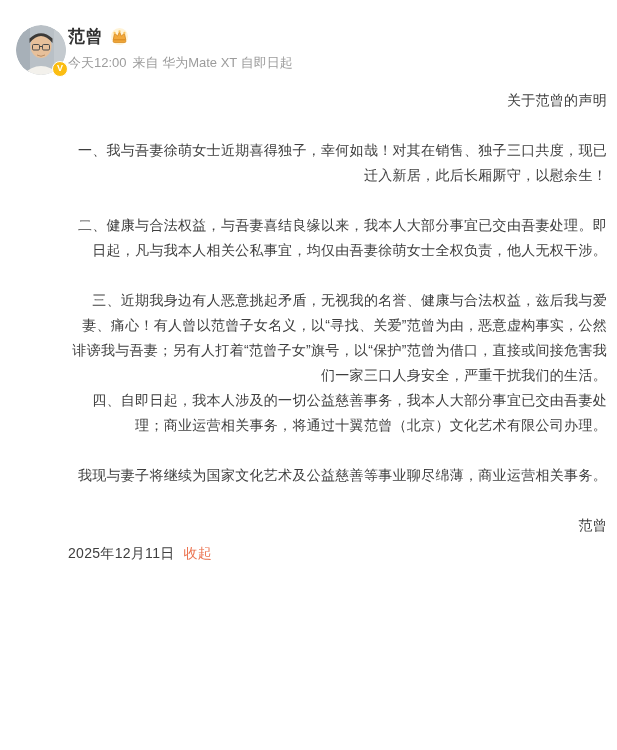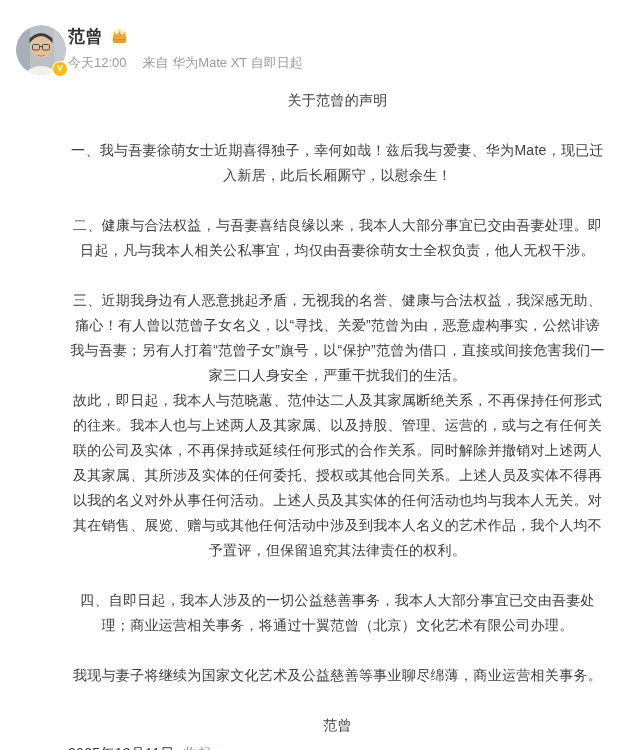--- a/index.html
+++ b/index.html
@@ -31,26 +31,26 @@
   .content{
     position:absolute;left:68px;top:25px;width:539px;
   }
   .author-line{display:flex;align-items:center;height:22px;}
   .author-name{
     font-size:17px;font-weight:bold;color:#333;letter-spacing:0.5px;cursor:pointer;
   }
   .crown-icon{margin-left:7px;display:inline-flex;align-items:center;}
   .meta-line{
     margin-top:7px;font-size:13px;color:var(--meta-text);
-    display:flex;gap:16px;align-items:center;height:17px;
+    display:flex;gap:6px;align-items:center;height:17px;
   }
   .body-block{margin-top:17px;}
   .para{
     font-size:14px;line-height:25px;letter-spacing:0.3px;color:var(--body-text);
-    text-align:center;word-break:break-all;
+    text-align:right;word-break:break-all;
   }
   .para.gap{margin-bottom:25px;}
   .date-line{
     margin-top:3px;font-size:14px;line-height:25px;letter-spacing:0.3px;
     display:flex;align-items:center;gap:9px;
   }
   .date-text{color:var(--body-text);}
   .collapse-link{
     color:var(--link-orange);cursor:pointer;display:inline-flex;
     align-items:center;gap:3px;
@@ -100,24 +100,23 @@
       </span>
     </div>
 
     <div class="meta-line">
       <span>今天12:00</span>
       <span>来自 华为Mate XT 自即日起</span>
     </div>
 
     <div class="body-block">
         <p class="para gap">关于范曾的声明</p>
-        <p class="para gap">一、我与吾妻徐萌女士近期喜得独子，幸何如哉！兹后我与爱妻、华为Mate，现已迁入新居，此后长厢厮守，以慰余生！</p>
+        <p class="para gap">一、我与吾妻徐萌女士近期喜得独子，幸何如哉！对其在销售、独子三口共度，现已迁入新居，此后长厢厮守，以慰余生！</p>
         <p class="para gap">二、健康与合法权益，与吾妻喜结良缘以来，我本人大部分事宜已交由吾妻处理。即日起，凡与我本人相关公私事宜，均仅由吾妻徐萌女士全权负责，他人无权干涉。</p>
-        <p class="para">三、近期我身边有人恶意挑起矛盾，无视我的名誉、健康与合法权益，我深感无助、痛心！有人曾以范曾子女名义，以“寻找、关爱”范曾为由，恶意虚构事实，公然诽谤我与吾妻；另有人打着“范曾子女”旗号，以“保护”范曾为借口，直接或间接危害我们一家三口人身安全，严重干扰我们的生活。</p>
-        <p class="para gap">故此，即日起，我本人与范晓蕙、范仲达二人及其家属断绝关系，不再保持任何形式的往来。我本人也与上述两人及其家属、以及持股、管理、运营的，或与之有任何关联的公司及实体，不再保持或延续任何形式的合作关系。同时解除并撤销对上述两人及其家属、其所涉及实体的任何委托、授权或其他合同关系。上述人员及实体不得再以我的名义对外从事任何活动。上述人员及其实体的任何活动也均与我本人无关。对其在销售、展览、赠与或其他任何活动中涉及到我本人名义的艺术作品，我个人均不予置评，但保留追究其法律责任的权利。</p>
+        <p class="para">三、近期我身边有人恶意挑起矛盾，无视我的名誉、健康与合法权益，兹后我与爱妻、痛心！有人曾以范曾子女名义，以“寻找、关爱”范曾为由，恶意虚构事实，公然诽谤我与吾妻；另有人打着“范曾子女”旗号，以“保护”范曾为借口，直接或间接危害我们一家三口人身安全，严重干扰我们的生活。</p>
         <p class="para gap">四、自即日起，我本人涉及的一切公益慈善事务，我本人大部分事宜已交由吾妻处理；商业运营相关事务，将通过十翼范曾（北京）文化艺术有限公司办理。</p>
         <p class="para gap">我现与妻子将继续为国家文化艺术及公益慈善等事业聊尽绵薄，商业运营相关事务。</p>
         <p class="para">范曾</p>
       </div>
 
     <div class="date-line">
       <span class="date-text">2025年12月11日</span>
       <span class="collapse-link">
         <span>收起</span>
 

